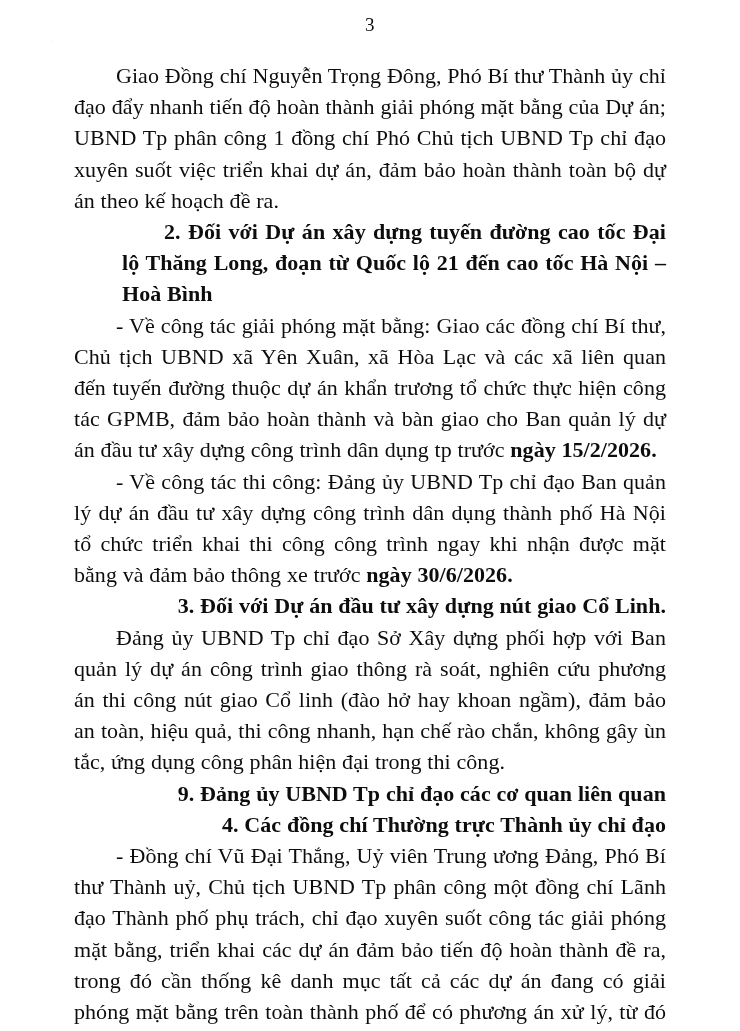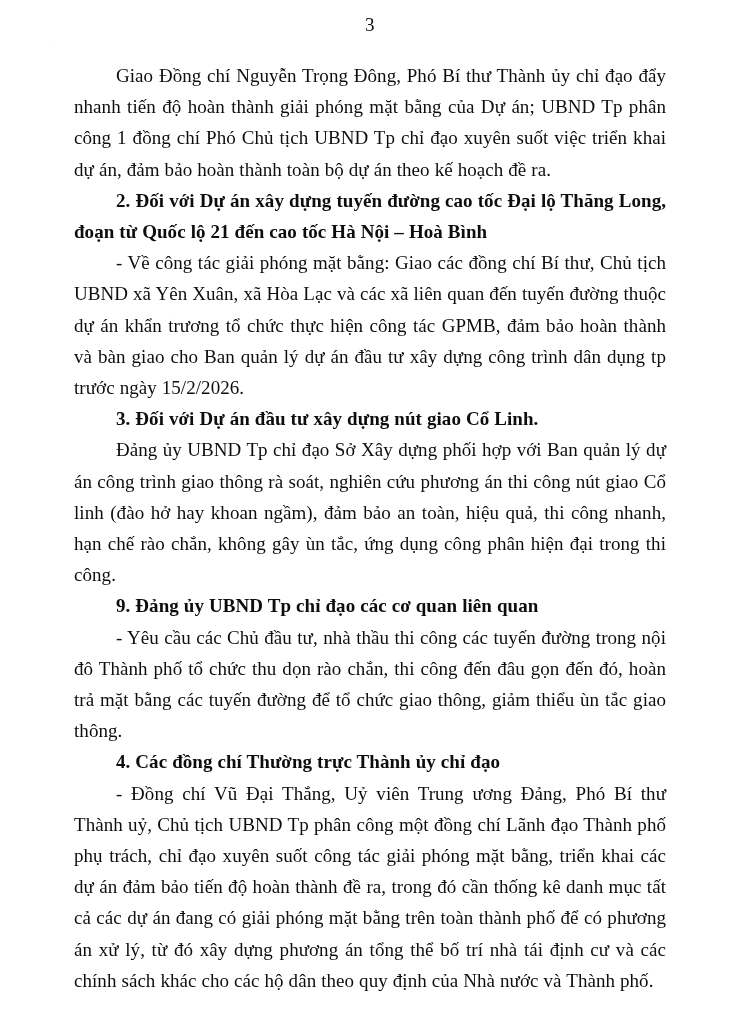--- a/index.html
+++ b/index.html
@@ -46,37 +46,38 @@
     letter-spacing: 0.3px;
   }
   .body-block {
     position: absolute;
     top: 60px;
     left: 74px;
     width: 592px;
   }
   p.para {
     margin: 0 0 0 0;
-    font-size: 19px;
+    font-size: 22px;
     line-height: 31.2px;
     text-align: justify;
     text-justify: inter-word;
     text-indent: 42px;
     letter-spacing: 0.05px;
     word-spacing: 0.2px;
   }
   p.para.heading {
     font-weight: bold;
-    text-align: left;
+    text-align: right;
   }
   p.para.heading.justify-head {
     text-align: justify;
+    margin-left: 48px;
   }
   .bold-inline {
-    font-weight: normal;
+    font-weight: bold;
   }
   
   .ink {
     filter: saturate(0) contrast(1.04);
   }
 </style>
 </head>
 <body>
 
 <div class="page ink">
@@ -86,28 +87,28 @@
   <div class="page-number">3</div>
 
   <div class="body-block">
 
     <p class="para">Giao Đồng chí Nguyễn Trọng Đông, Phó Bí thư Thành ủy chỉ đạo đẩy nhanh tiến độ hoàn thành giải phóng mặt bằng của Dự án; UBND Tp phân công 1 đồng chí Phó Chủ tịch UBND Tp chỉ đạo xuyên suốt việc triển khai dự án, đảm bảo hoàn thành toàn bộ dự án theo kế hoạch đề ra.</p>
 
     <p class="para heading justify-head">2. Đối với Dự án xây dựng tuyến đường cao tốc Đại lộ Thăng Long, đoạn từ Quốc lộ 21 đến cao tốc Hà Nội – Hoà Bình</p>
 
     <p class="para"><span>- Về công tác giải phóng mặt bằng: Giao các đồng chí Bí thư, Chủ tịch UBND xã Yên Xuân, xã Hòa Lạc và các xã liên quan đến tuyến đường thuộc dự án khẩn trương tổ chức thực hiện công tác GPMB, đảm bảo hoàn thành và bàn giao cho Ban quản lý dự án đầu tư xây dựng công trình dân dụng tp trước </span><span class="bold-inline">ngày 15/2/2026.</span></p>
 
+    <p class="para"><span>- Về công tác thi công: Đảng ủy UBND Tp chỉ đạo Ban quản lý dự án đầu tư xây dựng công trình dân dụng thành phố Hà Nội tổ chức triển khai thi công công trình ngay khi nhận được mặt bằng và đảm bảo thông xe trước </span><span class="bold-inline">ngày 30/6/2026.</span></p>
 
     <p class="para heading">3. Đối với Dự án đầu tư xây dựng nút giao Cổ Linh.</p>
 
     <p class="para">Đảng ủy UBND Tp chỉ đạo Sở Xây dựng phối hợp với Ban quản lý dự án công trình giao thông rà soát, nghiên cứu phương án thi công nút giao Cổ linh (đào hở hay khoan ngầm), đảm bảo an toàn, hiệu quả, thi công nhanh, hạn chế rào chắn, không gây ùn tắc, ứng dụng công phân hiện đại trong thi công.</p>
 
     <p class="para heading">9. Đảng ủy UBND Tp chỉ đạo các cơ quan liên quan</p>
 
-    <p class="para">- Yêu cầu các Chủ đầu tư, nhà thầu thi công các tuyến đường trong nội đô Thành phố tổ chức thu dọn rào chắn, thi công đến đâu gọn đến đó, hoàn trả mặt bằng các tuyến đường để tổ chức giao thông, giảm thiểu ùn tắc giao thông.</p>
 
 
     <p class="para heading">4. Các đồng chí Thường trực Thành ủy chỉ đạo</p>
 
     <p class="para">- Đồng chí Vũ Đại Thắng, Uỷ viên Trung ương Đảng, Phó Bí thư Thành uỷ, Chủ tịch UBND Tp phân công một đồng chí Lãnh đạo Thành phố phụ trách, chỉ đạo xuyên suốt công tác giải phóng mặt bằng, triển khai các dự án đảm bảo tiến độ hoàn thành đề ra, trong đó cần thống kê danh mục tất cả các dự án đang có giải phóng mặt bằng trên toàn thành phố để có phương án xử lý, từ đó xây dựng phương án tổng thể bố trí nhà tái định cư và các chính sách khác cho các hộ dân theo quy định của Nhà nước và Thành phố.</p>
 
   </div>
 </div>
 
 </body></html>

